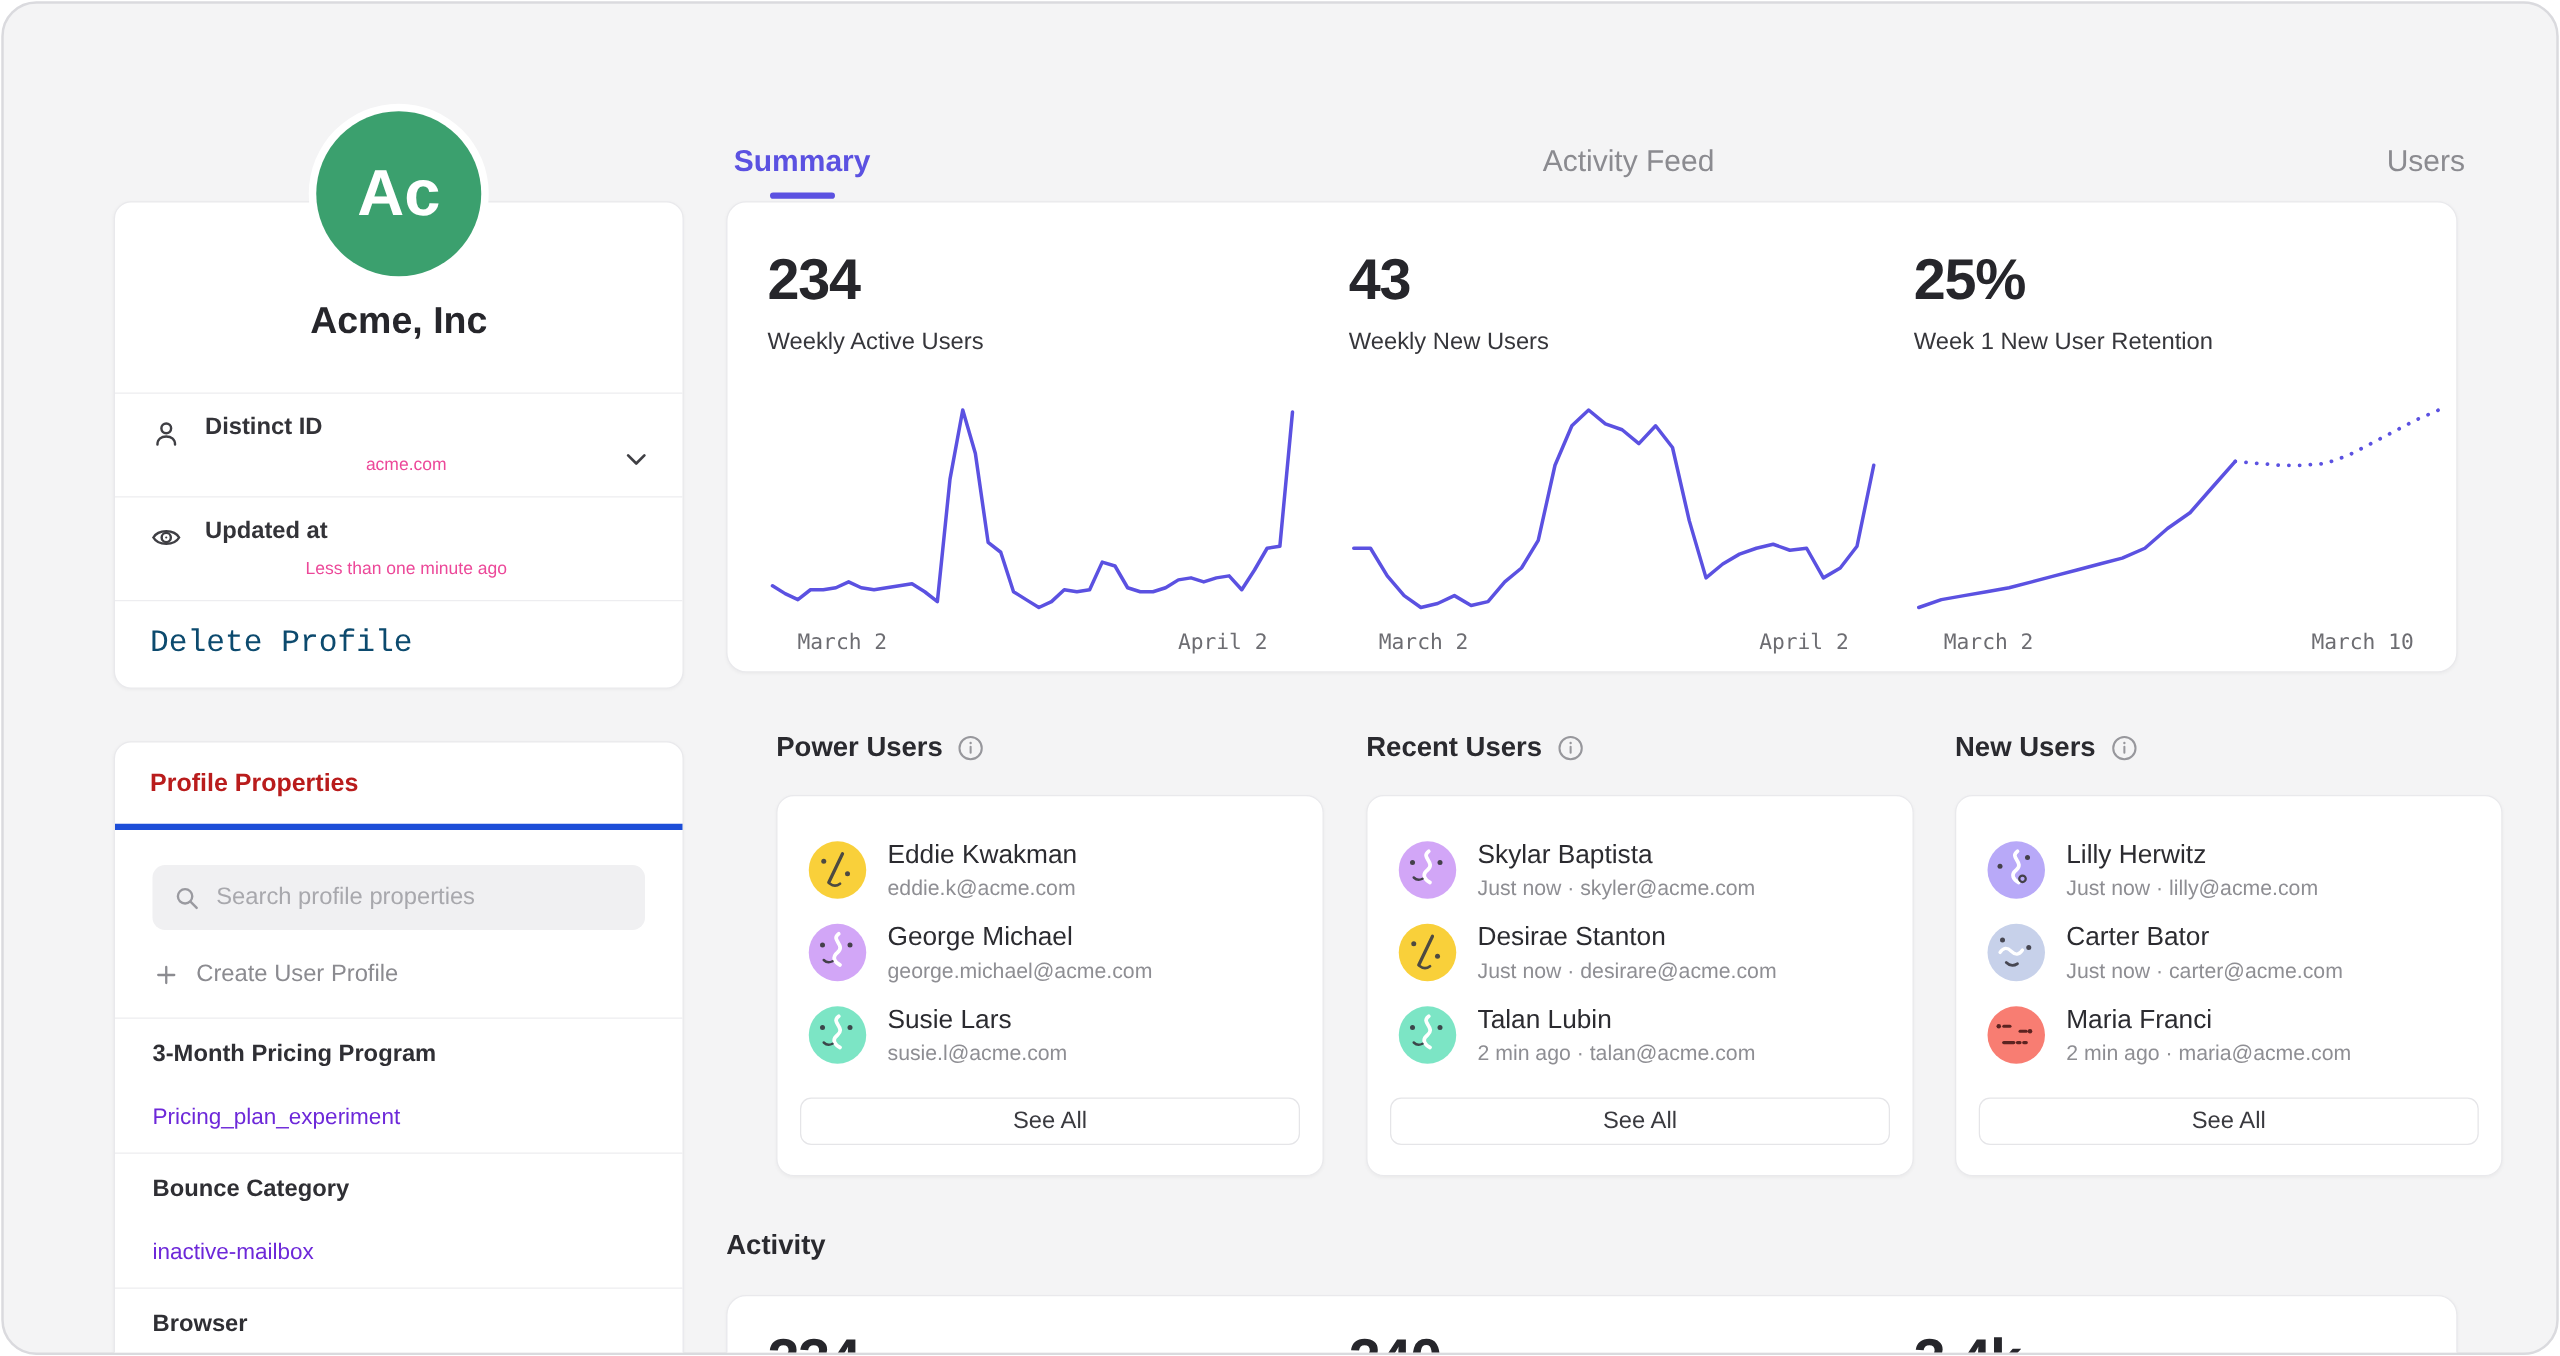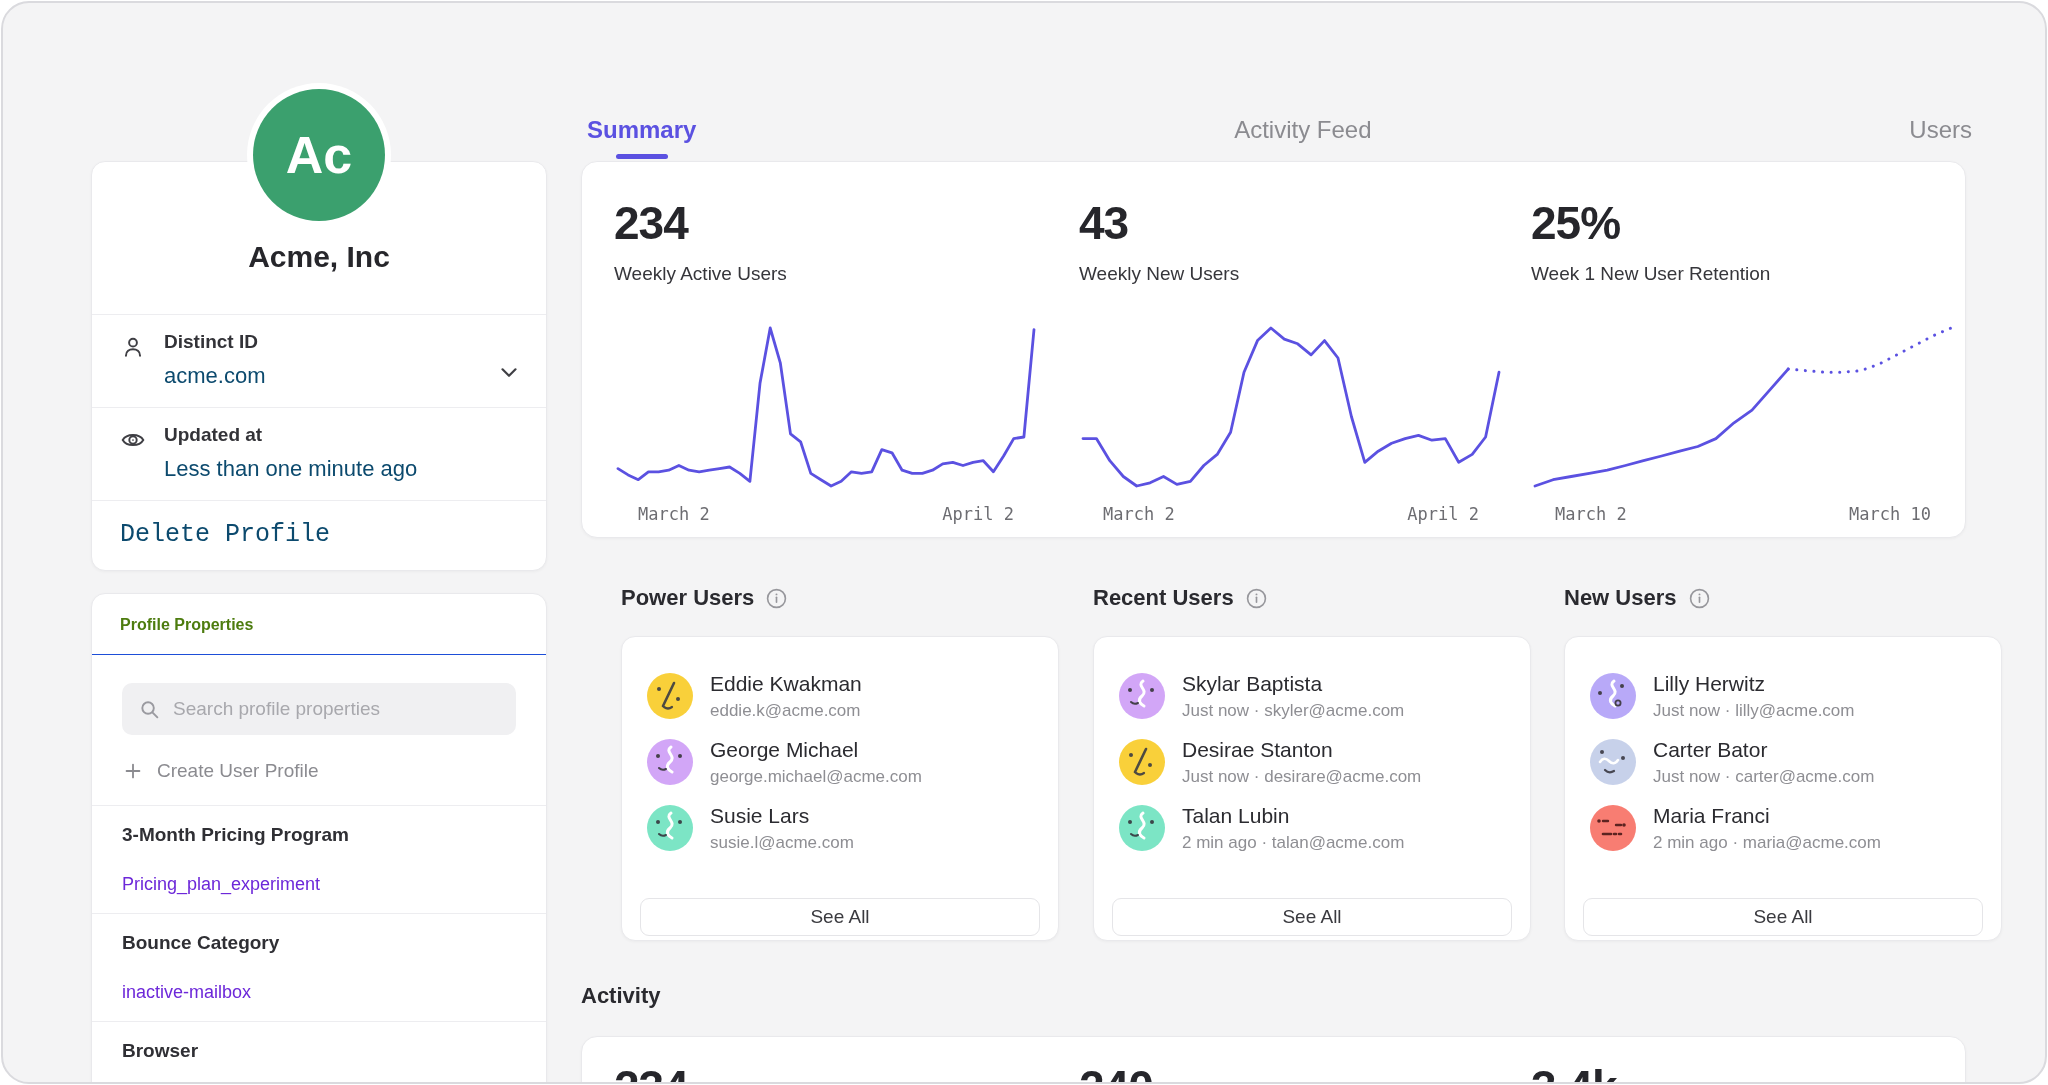--- a/index.html
+++ b/index.html
@@ -16,27 +16,27 @@
     background:#fff; display:flex; align-items:center; justify-content:center; z-index:3; }
   .avatar { width:132px; height:132px; border-radius:50%; display:flex; align-items:center;
     justify-content:center; color:#fff; font-size:52px; font-weight:700; }
   .profile-card { left:88px; top:158px; width:456px; }
   .pc-head { height:152px; display:flex; align-items:flex-end; justify-content:center; padding-bottom:40px; }
   .pc-head h1 { font-size:30px; font-weight:700; color:#26262b; }
   .pc-row { position:relative; border-top:1px solid #ededf0; padding:16px 60px 18px 72px; }
   .pc-icon { position:absolute; left:28px; top:19px; width:26px; height:26px; }
   .pc-icon svg { width:100%; height:100%; }
   .pc-label { font-size:19px; font-weight:700; color:#333338; }
-  .pc-value { font-size:22px; color:#0c4a6e; margin-top:10px; }
+  .pc-value { font-size:14px; color:#ec4899; margin-top:10px;text-align:center; }
   .pc-chevron { position:absolute; right:24px; top:50%; margin-top:-2px; width:26px; height:26px; cursor:pointer; }
   .pc-delete { border-top:1px solid #ededf0; padding:19px 28px 21px; font-size:25px; color:#0c4a6e; cursor:pointer;font-family:Liberation Mono, monospace; }
 
   .props-card { left:88px; top:590px; width:456px; height:540px; }
-  .pp-title { padding:22px 28px 20px; font-size:16px; font-weight:700; color:#4d7c0f;
-    border-bottom:1px solid #1d4ed8; }
+  .pp-title { padding:22px 28px 20px; font-size:20px; font-weight:700; color:#b91c1c;
+    border-bottom:5px solid #1d4ed8; }
   .search { margin:28px 30px 0; height:52px; background:#f0f0f2; border-radius:10px;
     display:flex; align-items:center; cursor:text; }
   .s-icon { width:23px; height:23px; margin:0 12px 0 16px; flex:none; }
   .search input { border:0; outline:0; background:transparent; font-size:19px; width:320px;
     font-family:"Liberation Sans", sans-serif; color:#3a3a3f; }
   .search input::placeholder { color:#a8a8ad; }
   .create { display:flex; align-items:center; gap:13px; margin:25px 30px 23px; font-size:19px;
     color:#8b8b90; cursor:pointer; }
   .create .pl-icon { width:22px; height:22px; }
   .prop { border-top:1px solid #ededf0; padding:18px 30px; cursor:pointer; }
@@ -67,21 +67,21 @@
     font-weight:700; color:#2a2a2f; }
   .info { width:23px; height:23px; cursor:pointer; }
   .info svg { width:100%; height:100%; }
   .user-card { position:relative; margin-top:23px; height:305px; padding:26px 0 0 25px; }
   .user-row { display:flex; align-items:center; height:66px; cursor:pointer; }
   .u-avatar { width:46px; height:46px; border-radius:50%; flex:none; }
   .u-avatar svg { width:100%; height:100%; display:block; }
   .u-info { margin-left:17px; }
   .u-name { font-size:21px; font-weight:400; color:#2b2b30; }
   .u-meta { font-size:17px; color:#8e8e93; margin-top:5px; }
-  .see-all { position:absolute; left:18px; right:18px; bottom:4px; height:38px;
+  .see-all { position:absolute; left:18px; right:18px; bottom:24px; height:38px;
     border:1px solid #e5e5e8; border-radius:9px; background:#fff; display:flex;
     align-items:center; justify-content:center; font-size:19px; color:#3a3a3f; cursor:pointer; }
 
   
   .act-title { left:578px; top:980px; font-size:22px; font-weight:700; color:#2a2a2f; }
   .act-card { left:578px; top:1033px; width:1385px; height:140px; border-radius:16px; }
   .act-col { position:absolute; top:27px; }
   .act-col.c0 { left:32px; } .act-col.c1 { left:497px; } .act-col.c2 { left:949px; }
 </style>
 </head>

